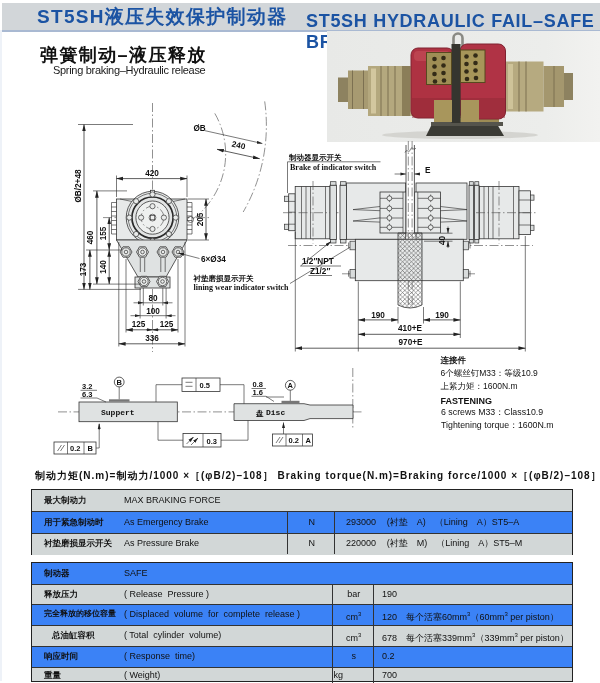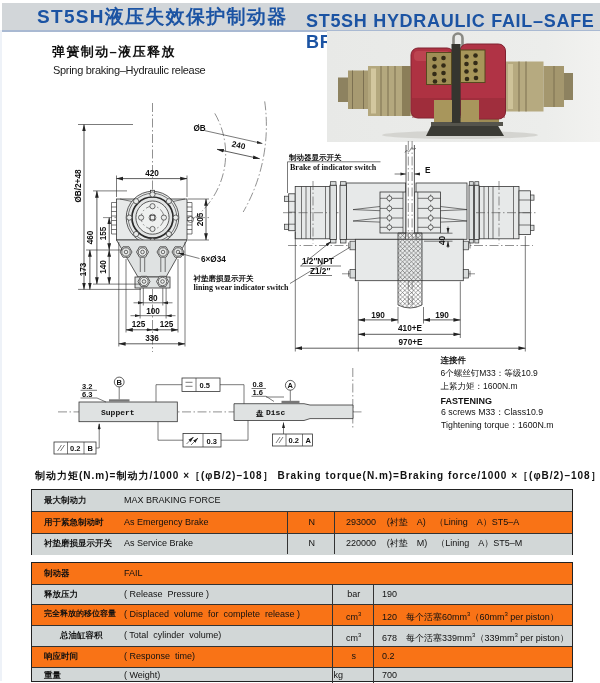--- a/index.html
+++ b/index.html
@@ -10,36 +10,36 @@
 .dm{font:bold 8px "Liberation Serif",serif;fill:#111}
 .dmo{font:bold 8px "Liberation Mono",monospace;fill:#111}
 .db{font:bold 8.2px "Liberation Sans",sans-serif;fill:#111}
 .ln{stroke:#333;stroke-width:.8;fill:none}
 .lt{stroke:#333;stroke-width:.65;fill:none}
 .cl{stroke:#555;stroke-width:.65;fill:none;stroke-dasharray:9 2.5 1.5 2.5}
 .f1{fill:#e7e9e9;stroke:#333;stroke-width:.8}
 .f2{fill:#dfe2e2;stroke:#333;stroke-width:.8}
 .f3{fill:#fff;stroke:#333;stroke-width:.8}
 .f4{fill:#d9dcdc;stroke:#333;stroke-width:.7}
-.tbl{position:absolute;border:1.5px solid #222;box-sizing:border-box;background:#f97316}
+.tbl{position:absolute;border:1.5px solid #222;box-sizing:border-box;background:#3b82f6}
 .tr{position:absolute;left:0;right:0;border-top:1px solid #333;box-sizing:border-box}
 .tr0{border-top:none}
 .g{background:#d2d7d7}
 .vb{position:absolute;width:0;border-left:1px solid #333}
 .ct{position:absolute;font-size:9px;color:#111;white-space:nowrap}
 .bz{font-weight:bold;font-size:8.5px}
 </style></head>
 <body>
 
 <div class="abs" style="left:0;top:30px;width:2px;height:651px;background:#eef2f8"></div>
 <div class="abs" style="left:2px;top:3px;width:598px;height:27px;background:#d2d6d9;border-bottom:2px solid #a9b9d2"></div>
 <div class="abs" style="left:37px;top:3px;height:27px;line-height:28px;font-size:19px;font-weight:bold;color:#1b53a3;letter-spacing:1.3px">ST5SH液压失效保护制动器</div>
 <div class="abs" style="left:306px;top:11px;font-size:18px;font-weight:bold;color:#1b53a3;letter-spacing:.7px">ST5SH HYDRAULIC FAIL–SAFE BRAKES</div>
 
-<div class="abs" style="left:52px;top:43px;font-size:13px;font-weight:bold;color:#111;letter-spacing:1.4px">弹簧制动–液压释放</div>
+<div class="abs" style="left:40px;top:43px;font-size:18px;font-weight:bold;color:#111;letter-spacing:1.4px">弹簧制动–液压释放</div>
 <div class="abs" style="left:53px;top:64px;font-size:11px;letter-spacing:-.3px;color:#1a1a1a">Spring braking–Hydraulic release</div>
 
 <svg class="abs" style="left:0;top:0" width="600" height="683" viewBox="0 0 600 683">
 <defs>
 <marker id="ar" viewBox="0 0 10 6" refX="9.5" refY="3" markerWidth="9" markerHeight="5.5" orient="auto-start-reverse">
         <path d="M0,0.4 L10,3 L0,5.6 Z" fill="#222"></path>
       </marker>
 <pattern id="xh" patternUnits="userSpaceOnUse" width="4.4" height="4.4">
         <path d="M0,0 L4.4,4.4 M4.4,0 L0,4.4" stroke="#555" stroke-width=".55"></path>
       </pattern>
@@ -452,45 +452,45 @@
 <div class="tr g" style="top:43px;height:21.5px"></div>
 <div class="vb" style="left:254.5px;top:21px;height:43px"></div>
 <div class="vb" style="left:302px;top:21px;height:43px"></div>
 <div class="ct bz" style="left:12px;top:0;line-height:21px">最大制动力</div>
 <div class="ct" style="left:92px;top:0;line-height:21px">MAX BRAKING FORCE</div>
 <div class="ct bz" style="left:12px;top:21px;line-height:22px">用于紧急制动时</div>
 <div class="ct" style="left:92px;top:21px;line-height:22px">As Emergency Brake</div>
 <div class="ct" style="left:256px;width:47.5px;top:21px;line-height:22px;text-align:center">N</div>
 <div class="ct" style="left:314px;top:21px;line-height:22px">293000　 (衬垫　A)　（Lining　A）ST5–A</div>
 <div class="ct bz" style="left:12px;top:43px;line-height:21px">衬垫磨损显示开关</div>
-<div class="ct" style="left:92px;top:43px;line-height:21px">As Service Brake</div>
+<div class="ct" style="left:92px;top:43px;line-height:21px">As Pressure Brake</div>
 <div class="ct" style="left:256px;width:47.5px;top:43px;line-height:21px;text-align:center">N</div>
 <div class="ct" style="left:314px;top:43px;line-height:21px">220000　 (衬垫　M)　（Lining　A）ST5–M</div>
 </div>
 
 <div class="tbl" style="left:31px;top:562px;width:542px;height:119.5px">
 <div class="tr tr0" style="top:0;height:20.7px"></div>
 <div class="tr g" style="top:20.7px;height:20.7px"></div>
 <div class="tr" style="top:41.4px;height:20.7px"></div>
 <div class="tr g" style="top:62.1px;height:20.7px"></div>
 <div class="tr" style="top:82.8px;height:20.7px"></div>
 <div class="tr g" style="top:103.5px;height:14.5px"></div>
 <div class="vb" style="left:300px;top:20.7px;height:99px"></div>
 <div class="vb" style="left:340.5px;top:20.7px;height:99px"></div>
 <div class="ct bz" style="left:12px;top:0;line-height:20.7px">制动器</div>
-<div class="ct" style="left:92px;top:0;line-height:20.7px">FAIL</div>
+<div class="ct" style="left:92px;top:0;line-height:20.7px">SAFE</div>
 <div class="ct bz" style="left:12px;top:20.7px;line-height:20.7px">释放压力</div>
 <div class="ct" style="left:92px;top:20.7px;line-height:20.7px">( Release&nbsp;&nbsp;Pressure )</div>
 <div class="ct" style="left:301.5px;width:40.5px;top:20.7px;line-height:20.7px;text-align:center">bar</div>
 <div class="ct" style="left:350px;top:20.7px;line-height:20.7px">190</div>
 <div class="ct bz" style="left:12px;top:41.4px;line-height:20.7px;font-size:8px">完全释放的移位容量</div>
 <div class="ct" style="left:92px;top:41.4px;line-height:20.7px">( Displaced&nbsp;&nbsp;volume&nbsp;&nbsp;for&nbsp;&nbsp;complete&nbsp;&nbsp;release )</div>
 <div class="ct" style="left:301.5px;width:40.5px;top:41.4px;line-height:20.7px;text-align:center">cm<sup style="font-size:6px">3</sup></div>
 <div class="ct" style="left:350px;top:41.4px;line-height:20.7px">120　每个活塞60mm<sup style="font-size:6px">3</sup>（60mm<sup style="font-size:6px">3</sup> per piston）</div>
-<div class="ct bz" style="left:28px;top:62.1px;line-height:20.7px">总油缸容积</div>
+<div class="ct bz" style="left:20px;top:62.1px;line-height:20.7px">总油缸容积</div>
 <div class="ct" style="left:92px;top:62.1px;line-height:20.7px">( Total&nbsp;&nbsp;cylinder&nbsp;&nbsp;volume)</div>
 <div class="ct" style="left:301.5px;width:40.5px;top:62.1px;line-height:20.7px;text-align:center">cm<sup style="font-size:6px">3</sup></div>
 <div class="ct" style="left:350px;top:62.1px;line-height:20.7px">678　每个活塞339mm<sup style="font-size:6px">3</sup>（339mm<sup style="font-size:6px">3</sup> per piston）</div>
 <div class="ct bz" style="left:12px;top:82.8px;line-height:20.7px">响应时间</div>
 <div class="ct" style="left:92px;top:82.8px;line-height:20.7px">( Response&nbsp;&nbsp;time)</div>
 <div class="ct" style="left:301.5px;width:40.5px;top:82.8px;line-height:20.7px;text-align:center">s</div>
 <div class="ct" style="left:350px;top:82.8px;line-height:20.7px">0.2</div>
 <div class="ct bz" style="left:12px;top:103.5px;line-height:16px">重量</div>
 <div class="ct" style="left:92px;top:103.5px;line-height:16px">( Weight)</div>
 <div class="ct" style="left:301.5px;width:40.5px;top:103.5px;line-height:16px;text-align:left">kg</div>

